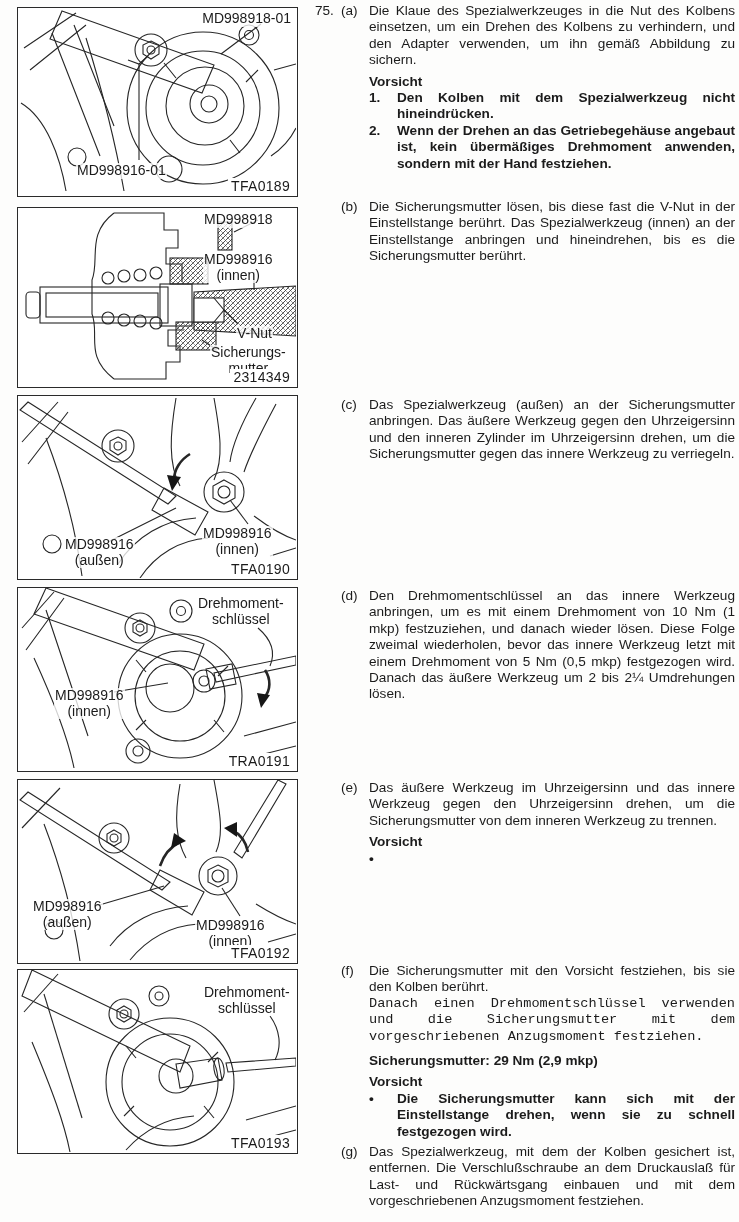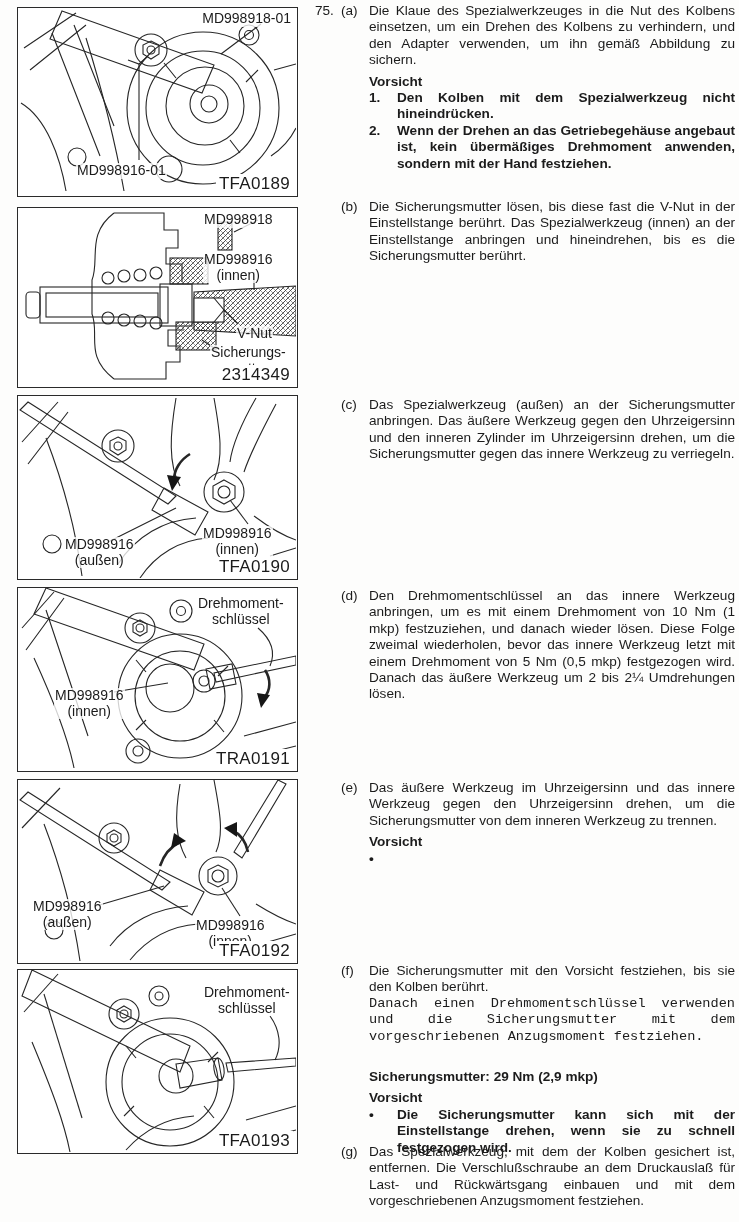--- a/index.html
+++ b/index.html
@@ -12,38 +12,38 @@
   .figure {
     position:absolute; left:17px; width:281px; box-sizing:border-box;
     border:1.6px solid #2a2a2a; background:#fff;
   }
   .figure svg { display:block; }
   .fig-label {
     position:absolute; font-size:14px; line-height:1.12;
     white-space:pre-line; background:rgba(255,255,255,.78); padding:0 1px;text-align:center;
   }
   .fig-code {
-    position:absolute; right:4px; bottom:2px; font-size:17px;
+    position:absolute; right:4px; bottom:2px; font-size:14px;
     background:#fff; padding:0 3px; letter-spacing:.3px;
   }
   
   .sec {
     position:absolute; left:315px; width:420px;
     font-size:13.6px; line-height:16.4px; text-align:justify;
   }
   .step-head { position:relative; padding-left:26px; }
   .step-num  { position:absolute; left:0; top:0; }
   .sec-body  { margin-left:26px; }
   .para { position:relative; padding-left:28px; }
   .para > .marker { position:absolute; left:0; top:0; }
   .caution { margin-left:28px; margin-top:5px; }
   .caution-title { font-weight:bold; }
   .citem { position:relative; padding-left:28px; font-weight:bold; }
   .citem > .cmark { position:absolute; left:0; }
-  .torque { margin-left:28px; margin-top:24px; margin-bottom:2px; font-weight:bold; }
+  .torque { margin-left:28px; margin-top:8px; margin-bottom:2px; font-weight:bold; }
   .line2 { margin-top:0;font-family:Liberation Mono, monospace; }
   svg g.art { stroke:#262626; fill:none; stroke-width:1.1; }
 </style>
 </head>
 <body>
 
 <div class="page">
 
   <div class="figure" style="top:7px;height:190px">
     <svg viewBox="0 0 278 187" width="278" height="187">

